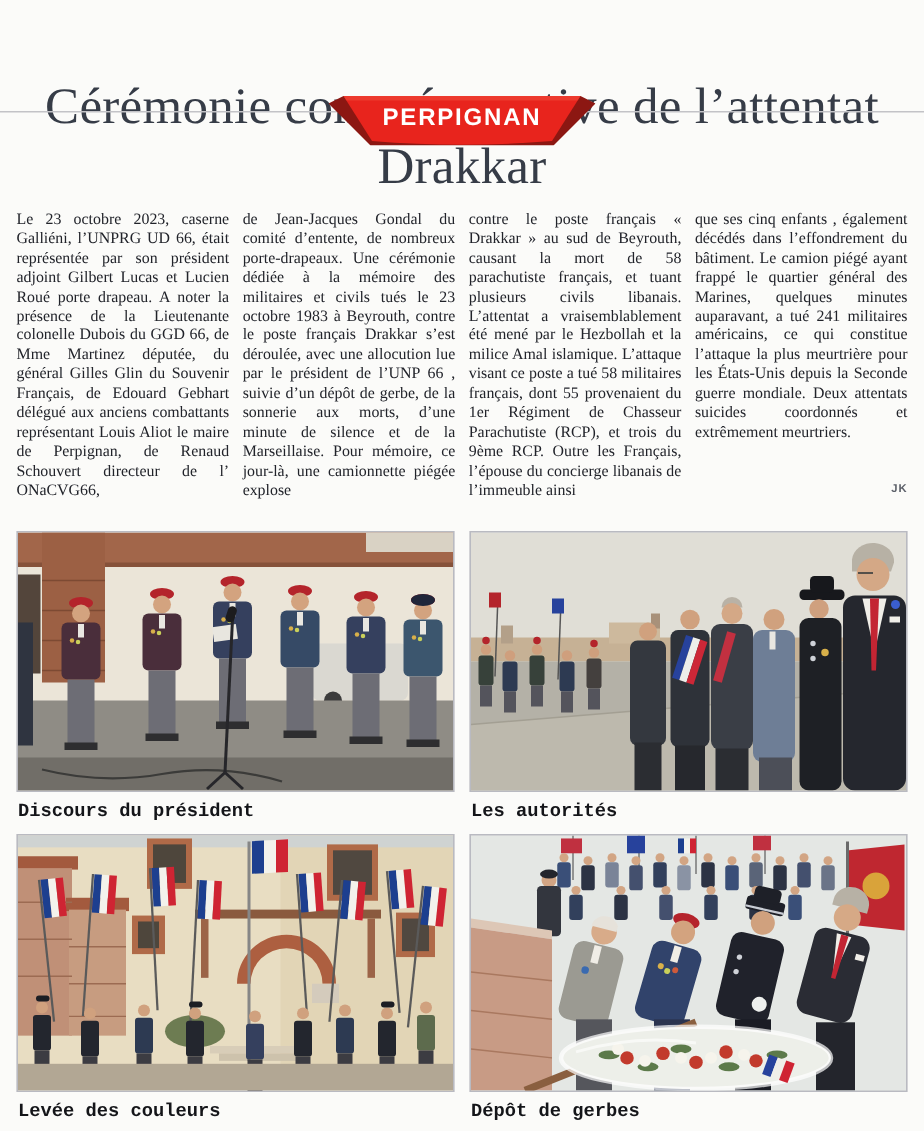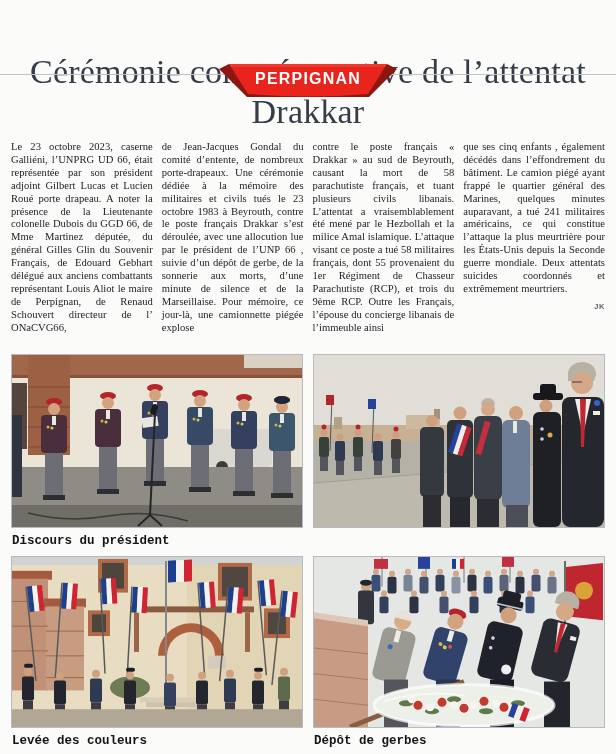--- a/index.html
+++ b/index.html
@@ -29,21 +29,21 @@
 
   
   .columns{
     display:flex;gap:9px;padding:0 11px;margin-top:9px;height:208px;overflow:hidden;
   }
   .col{
     flex:1;font-size:10.6px;line-height:12.9px;text-align:justify;
     hyphens:auto;-webkit-hyphens:auto;color:#21232a;
   }
   .byline{
-    margin-top:5px;text-align:right;font-family:"Liberation Sans",sans-serif;
+    margin-top:24px;text-align:right;font-family:"Liberation Sans",sans-serif;
     font-size:7.5px;letter-spacing:0.6px;color:#5d616a;font-weight:bold;
   }
 
   
   .photos{
     padding:0 11px;margin-top:5px;
     display:grid;grid-template-columns:1fr 1fr;column-gap:10px;
   }
   figure{margin:0;}
   .frame{border:1px solid #b9bac1;background:#ddd;}
@@ -195,20 +195,21 @@
           <path d="M254,18 a14,12 0 0 1 28,2 l-2,6 -26,0 z" fill="#b7b1a5"></path>
           <circle cx="268" cy="28" r="11" fill="#d4a886"></circle>
           <line x1="258" y1="27" x2="268" y2="27" stroke="#55504a" stroke-width="1.2"></line>
           <rect x="248" y="42" width="42" height="130" rx="8" fill="#25272e"></rect>
           <polygon points="261,44 277,44 269,80" fill="#f0eee8"></polygon>
           <polygon points="266,44 272,44 270,92 267,92" fill="#c32533"></polygon>
           <rect x="279" y="56" width="7" height="4" fill="#f0eee8"></rect>
           <circle cx="283" cy="48" r="3" fill="#3a5ecf"></circle>
         </svg>
       </div>
+      <figcaption>Les autorités</figcaption>
     </figure>
 
     <figure>
       <div class="frame row2">
         <svg viewBox="0 0 290 172" preserveAspectRatio="none">
           <rect width="290" height="172" fill="#e8ddc2"></rect>
           <rect x="175" width="115" height="172" fill="#e2d5b6"></rect>
           <rect width="290" height="8" fill="#cfd3d2"></rect>
           <rect x="0" y="14" width="40" height="9" fill="#a35a3e"></rect>
           <rect x="0" y="22" width="36" height="113" fill="#c09077"></rect>

